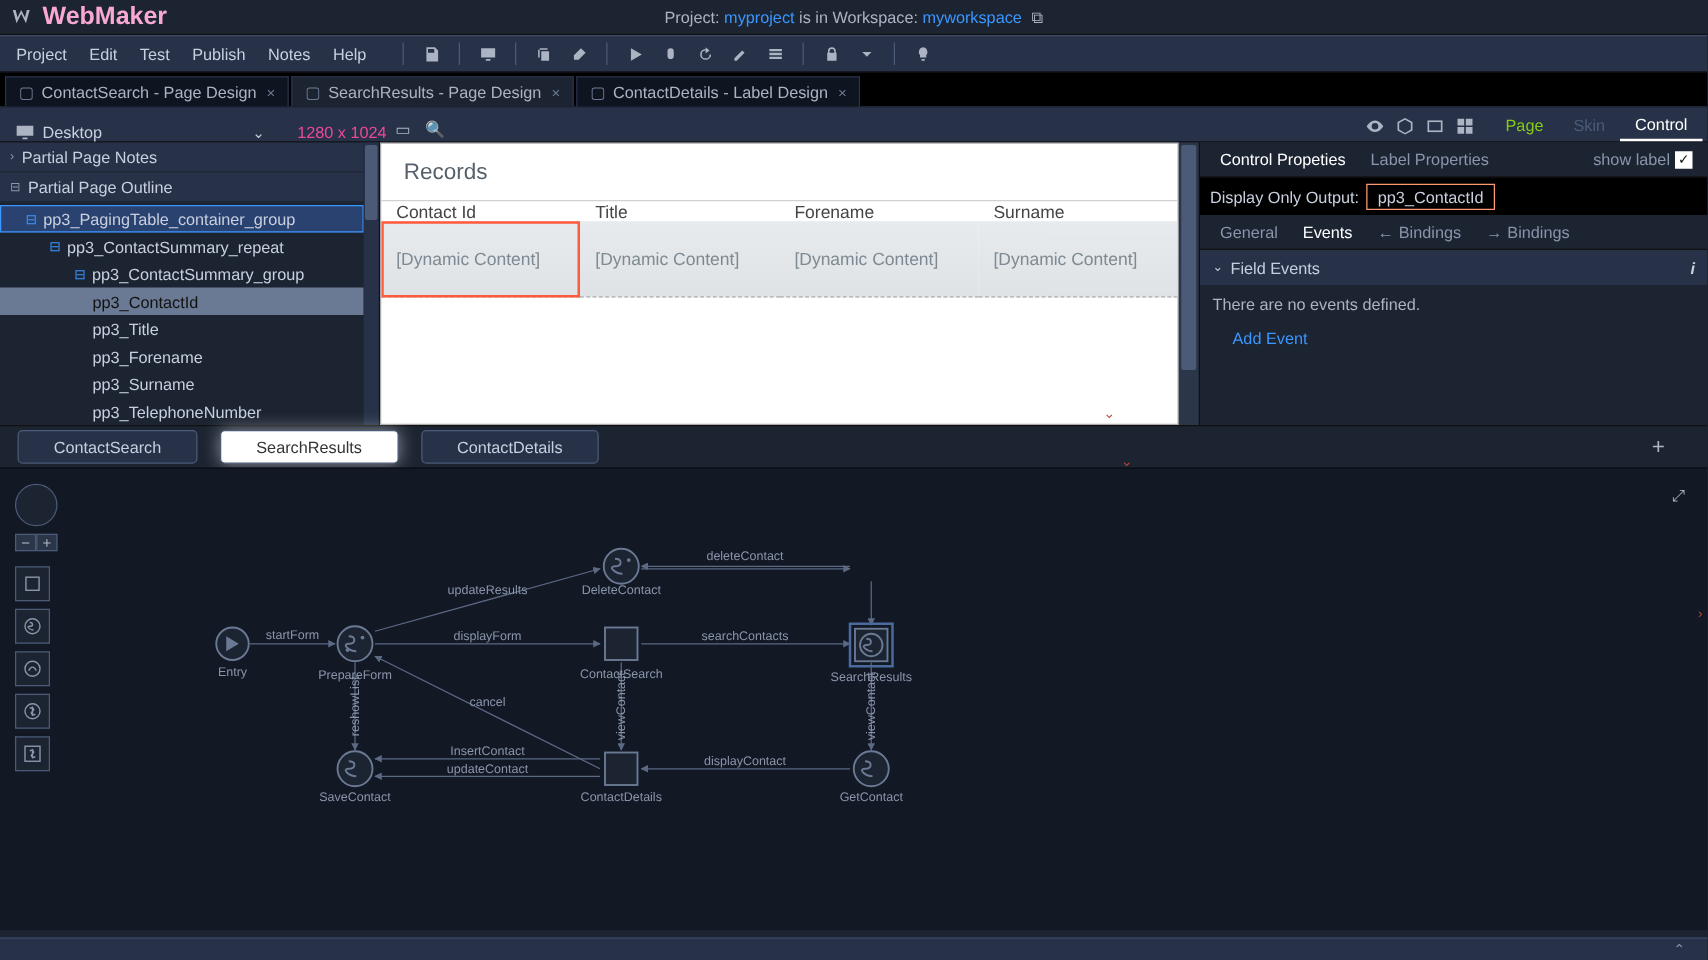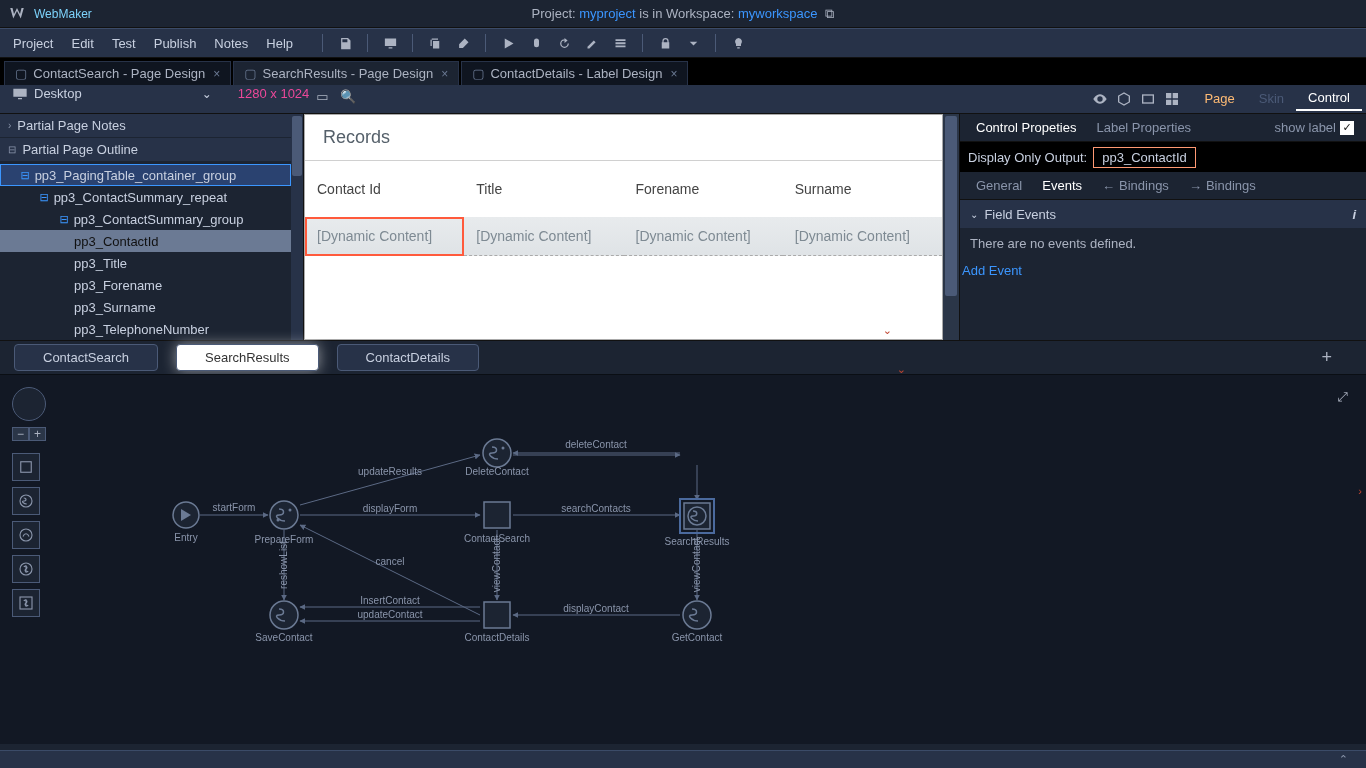--- a/index.html
+++ b/index.html
@@ -1,85 +1,85 @@
 <!DOCTYPE html>
 <html><head>
 <meta charset="utf-8">
 <style>
 *{box-sizing:border-box;margin:0;padding:0;font-family:"Segoe UI",Arial,sans-serif;user-select:none}
 body{width:1366px;height:768px;background:#1c2432;color:#acb3c2;overflow:hidden;font-size:13px}
 .titlebar{height:28px;background:#1c2432;display:flex;align-items:center;padding:0 8px;border-bottom:1px solid #111}
 .logo-icon{width:18px;height:18px;margin-right:8px;fill:#acb3c2}
-.app-title{font-size:12px;color:#7dd3fc;font-weight:400}
+.app-title{font-size:20px;color:#f9a8d4;font-weight:700}
 .project-info{position:absolute;left:50%;transform:translateX(-50%);font-size:13px;color:#acb3c2}
 .project-info a{color:#3b96ff;cursor:pointer}
 .link-icon{margin-left:4px;color:#acb3c2}
 .menubar{height:30px;background:#273248;display:flex;align-items:center;padding:0 4px;border-top:1px solid #3b4b68;border-bottom:1px solid #111}
 .menu-item{padding:4px 9px;font-size:13px;color:#c8d0e0;cursor:pointer}
 .toolbar-group{display:flex;align-items:center;margin-left:12px}
 .toolbar-sep{width:1px;height:18px;background:#4b5a77;margin:0 8px}
 .toolbar-btn{width:22px;height:22px;display:flex;align-items:center;justify-content:center;color:#acb3c2;cursor:pointer;margin:0 3px}
 .toolbar-btn svg{width:15px;height:15px;fill:currentColor}
 .tabsbar{height:28px;background:#000;display:flex;align-items:flex-end;padding-left:4px;border-bottom:1px solid #273248}
 .filetab{height:24px;display:flex;align-items:center;padding:0 10px;font-size:13px;color:#acb3c2;background:#0f1520;border:1px solid #273248;border-bottom:none;margin-right:2px;cursor:pointer}
 .filetab.active{background:#1c2432}
 .filetab .close{margin-left:8px;color:#6b7a94;font-size:12px;cursor:pointer}
 .filetab .ico{margin-right:6px;color:#6b7a94}
-.panelbar{height:28px;background:#273248;display:flex;align-items:flex-start;border-bottom:1px solid #111}
+.panelbar{height:28px;background:#273248;display:flex;align-items:flex-end;border-bottom:1px solid #111}
 .viewport-sel{display:flex;align-items:center;padding:0 8px;margin:0 4px;color:#c8d0e0;cursor:pointer}
 .viewport-sel svg{width:16px;height:14px;fill:#acb3c2;margin-right:6px}
 .viewport-sel .chev{margin-left:120px;font-size:12px}
 .res-label{margin-left:14px;color:#ec4899;font-size:13px}
 .mini-icon{width:20px;height:20px;display:flex;align-items:center;justify-content:center;margin:0 3px;cursor:pointer}
 .panelbar-right{margin-left:auto;display:flex;align-items:center;padding-right:4px}
 .icon-btn{width:24px;height:24px;display:flex;align-items:center;justify-content:center;cursor:pointer;color:#acb3c2}
 .side-tabs{display:flex;align-items:center;margin-left:8px}
-.side-tab{padding:4px 12px;font-size:13px;color:#fdba74;cursor:pointer}
+.side-tab{padding:4px 12px;font-size:13px;color:#84cc16;cursor:pointer}
 .side-tab.active{color:#fff;border-bottom:2px solid #fff}
 .main-row{display:flex;height:226px}
 .left-panel{width:304px;background:#1c2432;display:flex;border-right:1px solid #111}
 .tree-scroll{width:292px;overflow:hidden}
 .scrollbar-v{width:12px;background:#273248;position:relative}
 .scrollbar-v .thumb{position:absolute;left:1px;right:1px;top:2px;height:60px;background:#4b5a77;border-radius:2px}
 .accordion-hdr{height:24px;display:flex;align-items:center;padding:0 8px;background:#273248;color:#c8d0e0;font-size:13px;cursor:pointer;border-bottom:1px solid #1c2432}
 .accordion-hdr.open{background:#273248}
 .accordion-hdr .chev{margin-right:6px;font-size:10px;color:#8a95ab}
 .tree{padding:2px 0}
 .tree-node{height:22px;display:flex;align-items:center;font-size:13px;color:#c8d0e0;cursor:pointer;white-space:nowrap}
 .tree-node.sel{background:#2a4270;border:1px solid #3b96ff}
 .tree-node.hilite{background:#6b7a94;color:#111}
 .tree-node .toggle{width:12px;text-align:center;color:#3b96ff;font-size:11px}
 .ind1{padding-left:18px}.ind2{padding-left:38px}.ind3{padding-left:58px}.ind4{padding-left:74px}
 .canvas{flex:1;background:#1c2432;position:relative;overflow:hidden}
 .canvas-inner{position:absolute;left:0;right:16px;top:0;bottom:0;background:#fff;border:1px solid #aaa;overflow:hidden}
 .records-title{padding:12px 18px;font-size:18px;color:#55606a;font-weight:400}
 .grid{width:100%;border-collapse:collapse}
-.grid th{text-align:left;padding:20px 12px;font-size:14px;color:#444;font-weight:400;border-top:1px solid #d0d0d0}
-.grid td{padding:11px 12px;font-size:14px;color:#7e8a93;background:linear-gradient(#e8ebed,#dfe3e6);border-bottom:1px dashed #aaa}
+.grid th{text-align:left;padding:0 12px;font-size:14px;color:#444;font-weight:400;border-top:1px solid #d0d0d0}
+.grid td{padding:22px 12px;font-size:14px;color:#7e8a93;background:linear-gradient(#e8ebed,#dfe3e6);border-bottom:1px dashed #aaa}
 .grid td.selected{outline:2px solid #ff5a3c;outline-offset:-2px}
 .canvas-scrollbar{position:absolute;right:0;top:0;bottom:0;width:16px;background:#2b3648}
 .canvas-scrollbar .thumb{position:absolute;left:2px;right:2px;top:2px;height:180px;background:#4b5a77;border-radius:2px}
 .right-panel{width:407px;background:#1c2432;border-left:1px solid #111;display:flex;flex-direction:column}
 .rp-tabs{height:28px;background:#1c2432;display:flex;align-items:center;border-bottom:1px solid #111;padding:0 6px}
 .rp-tab{padding:4px 10px;font-size:13px;color:#8a95ab;cursor:pointer}
 .rp-tab.active{color:#fff}
 .rp-label{font-size:13px;color:#8a95ab;margin-left:auto;margin-right:4px}
 .rp-check{width:14px;height:14px;background:#fff;display:inline-flex;align-items:center;justify-content:center;color:#111;font-size:11px;margin-right:6px}
 .rp-field{height:30px;background:#000;display:flex;align-items:center;padding:0 8px;font-size:13px}
 .rp-field-label{color:#c8d0e0;margin-right:6px}
 .rp-field-val{border:1px solid #ff9973;padding:2px 8px;color:#c8d0e0}
 .rp-subtabs{height:28px;display:flex;align-items:center;padding:0 6px;background:#1c2432;border-bottom:1px solid #111}
 .rp-subtab{padding:4px 10px;font-size:13px;color:#8a95ab;cursor:pointer;display:flex;align-items:center}
 .rp-subtab.active{color:#fff}
 .rp-subtab .arr{margin-right:4px}
 .rp-section{height:28px;background:#273248;display:flex;align-items:center;padding:0 10px;font-size:13px;color:#c8d0e0}
 .rp-section .chev{margin-right:6px;font-size:10px}
 .rp-section .info{margin-left:auto;font-weight:bold;font-style:italic}
 .rp-body{padding:8px 10px;font-size:13px}
-.rp-link{color:#3b96ff;cursor:pointer;padding:4px 2px;font-size:13px}
+.rp-link{color:#3b96ff;cursor:pointer;padding:4px 26px;font-size:13px}
 .flow-tabs{height:34px;background:#1c2432;display:flex;align-items:center;padding:0 14px;border-top:1px solid #111;position:relative}
 .flow-tab{padding:5px 28px;font-size:13px;color:#c8d0e0;background:#273248;border:1px solid #4b5a77;border-radius:4px;margin-right:18px;cursor:pointer}
 .flow-tab.active{background:#fff;color:#333;box-shadow:0 0 14px rgba(255,255,255,.5)}
 .flow-add{position:absolute;right:34px;color:#acb3c2;font-size:18px;cursor:pointer}
 .flow-area{height:370px;background:#121824;position:relative;overflow:hidden;border-top:1px solid #0a0e14}
 .flow-sidebar{position:absolute;left:12px;top:12px;display:flex;flex-direction:column}
 .nav-pad{width:34px;height:34px;border:1px solid #4b5a77;border-radius:50%;background:#1c2432;margin-bottom:6px}
 .zoom-ctrl{display:flex;margin-bottom:12px}
 .zoom-btn{width:17px;height:14px;background:#2b3648;border:1px solid #4b5a77;display:flex;align-items:center;justify-content:center;font-size:12px;cursor:pointer}
 .palette-btn{width:28px;height:28px;border:1px solid #4b5a77;background:#1c2432;margin-bottom:6px;display:flex;align-items:center;justify-content:center;cursor:pointer}

